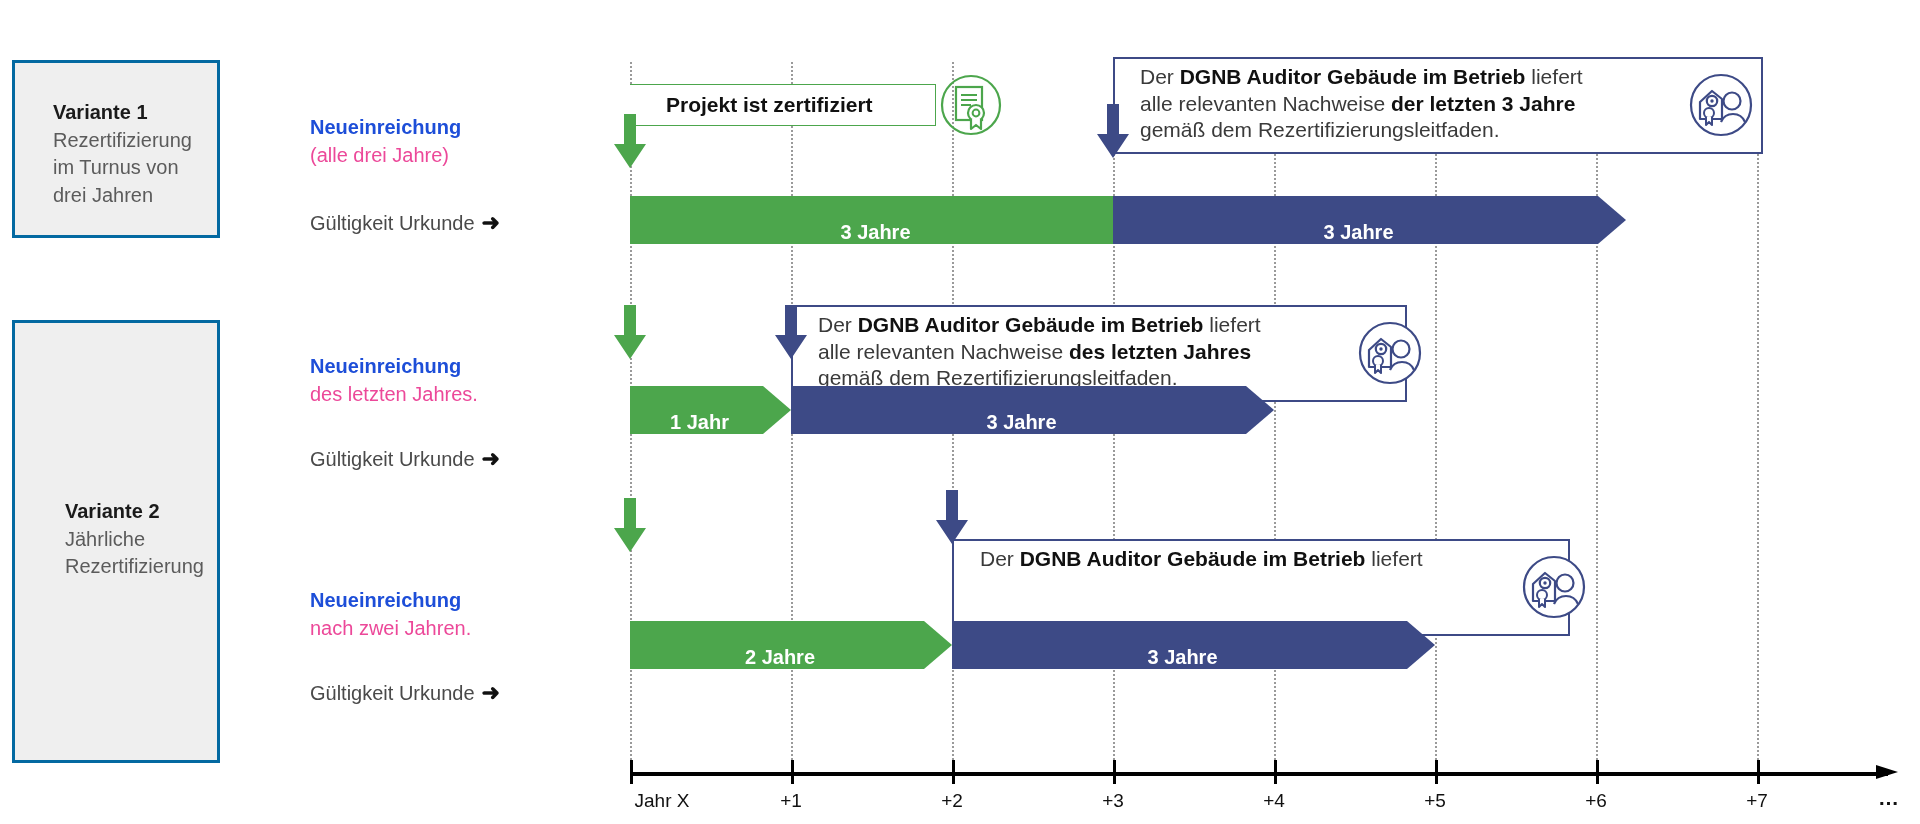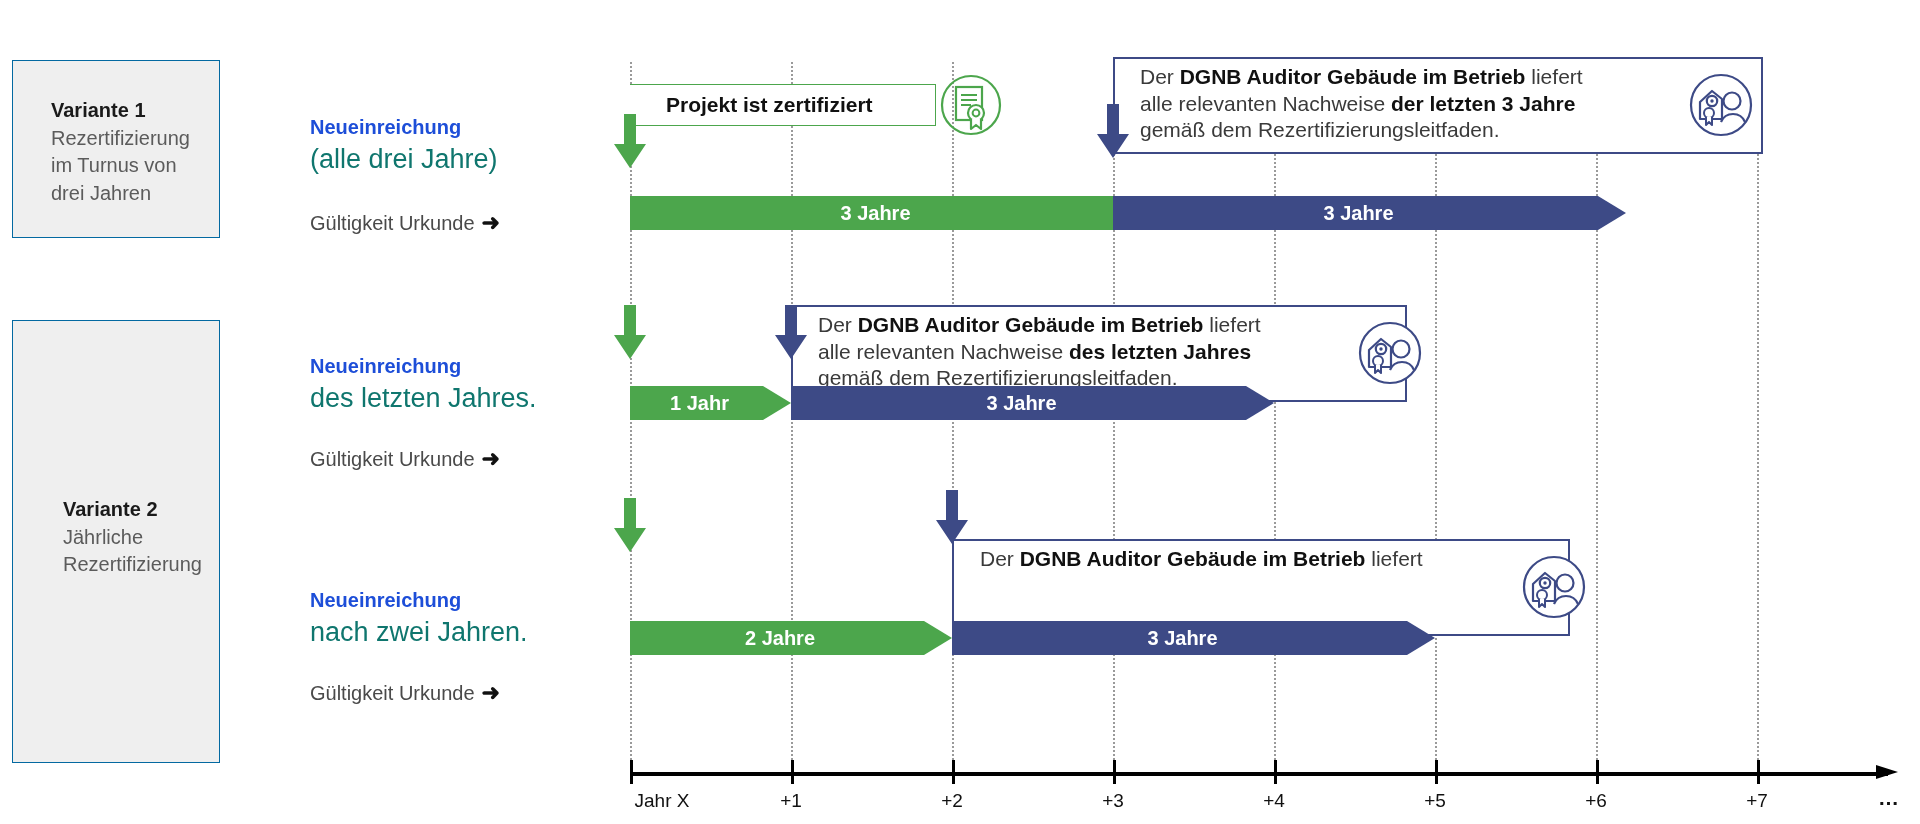--- a/index.html
+++ b/index.html
@@ -12,44 +12,44 @@
 
   
   .page-title{
     position:absolute;left:12px;top:6px;
     font-size:25px;font-weight:bold;color:#231f20;
     letter-spacing:-0.2px;white-space:nowrap;
   }
 
   
   .variant-box{
-    position:absolute;background:#efefef;border:1px solid #0369a1;
+    position:absolute;background:#efefef;border:3px solid #0369a1;
     box-sizing:border-box;
   }
   .variant-inner{
     position:absolute;left:38px;right:10px;
   }
   .variant-title{font-size:20px;font-weight:bold;color:#1a1a1a;line-height:1.38;}
   .variant-sub{font-size:20px;color:#5b5b5b;line-height:1.38;}
 
   
   .row-label{position:absolute;}
   .rl-main{font-size:20px;font-weight:bold;color:#1d4ed8;line-height:1.4;white-space:nowrap;}
-  .rl-sub{font-size:27px;color:#0f766e;line-height:1.4;white-space:nowrap;}
+  .rl-sub{font-size:20px;color:#ec4899;line-height:1.4;white-space:nowrap;}
   .rl-valid{font-size:20px;color:#4a4a4a;line-height:1.4;white-space:nowrap;}
   .rl-valid .arrowglyph{font-size:22px;color:#111;font-weight:bold;margin-left:7px;}
 
   
   .gridline{
     position:absolute;width:0;border-left:2px dotted #9a9a9a;
   }
 
   
   .bar{
-    position:absolute;height:34px;display:flex;align-items:center;justify-content:center;
+    position:absolute;height:48px;display:flex;align-items:flex-end;justify-content:center;
     color:#ffffff;font-size:20px;font-weight:bold;box-sizing:border-box;
   }
   .bar.green{background:#4ca64c;}
   .bar.blue{background:#3d4a86;}
   .bar.tip{
     clip-path:polygon(0 0, calc(100% - 28px) 0, 100% 50%, calc(100% - 28px) 100%, 0 100%);
     padding-right:22px;
   }
 
   

